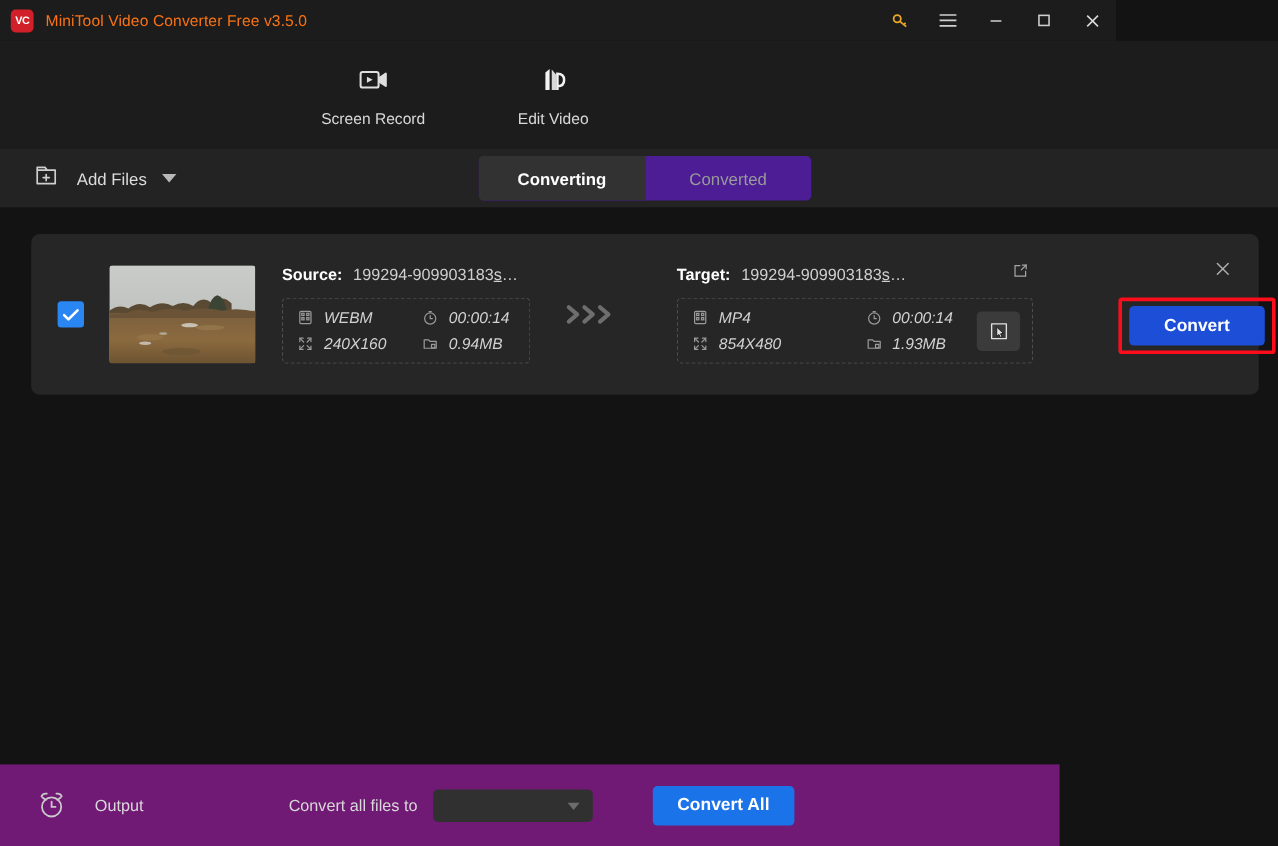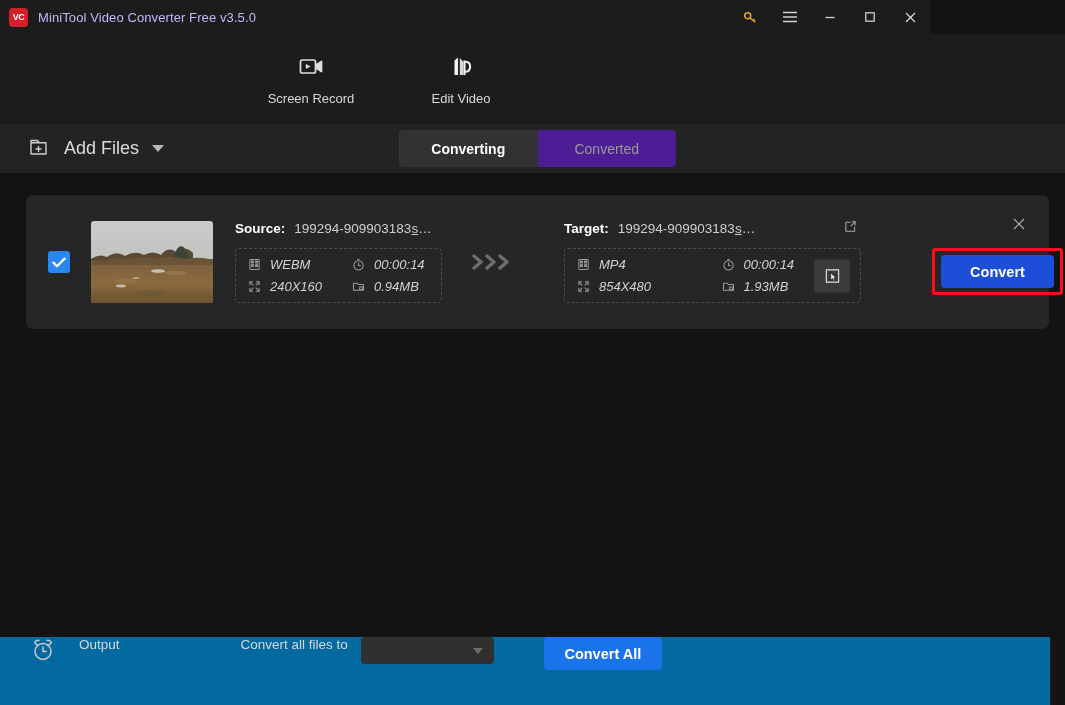--- a/index.html
+++ b/index.html
@@ -18,21 +18,21 @@
     background: #1c1c1c;
     display: flex; align-items: center;
   }
   .app-logo {
     width: 19px; height: 19px; margin-left: 9px; border-radius: 4px;
     background: #d2202a;
     display: flex; align-items: center; justify-content: center;
     color: #fff; font-size: 9px; font-weight: bold; letter-spacing: -0.5px;
   }
   .app-title {
-    margin-left: 10px; color: #c4b5fd; font-size: 13px; letter-spacing: .1px;
+    margin-left: 10px; color: #f97316; font-size: 13px; letter-spacing: .1px;
   }
   .win-controls {
     margin-left: auto; display: flex; align-items: center; height: 34px;
   }
   .win-btn {
     width: 40px; height: 34px; display: flex; align-items: center; justify-content: center;
     color: #cfcfcf;
   }
   .win-btn.key { color: #e8a72a; }
 
@@ -51,21 +51,21 @@
   .nav-item.active { background: #262626; color: #2a86f3; }
   .nav-icon { height: 30px; display: flex; align-items: center; justify-content: center; }
 
   
   .toolbar {
     position: absolute; left: 0; top: 124px; width: 1065px; height: 49px;
     background: #232323;
     display: flex; align-items: center;
   }
   .add-files { display: flex; align-items: center; margin-left: 28px; gap: 13px; }
-  .add-files-label { color: #dcdcdc; font-size: 18px; }
+  .add-files-label { color: #dcdcdc; font-size: 14px; }
   .caret {
     width: 0; height: 0; border-left: 6px solid transparent;
     border-right: 6px solid transparent; border-top: 7px solid #b8b8b8;
   }
   .seg {
     position: absolute; left: 399px; top: 130px;
     width: 277px; height: 37px; border-radius: 4px;
     background: #4c1d95; display: flex; overflow: hidden;
   }
   .seg-btn {
@@ -128,22 +128,22 @@
     display: flex; align-items: center; justify-content: center;
   }
   .convert-btn {
     width: 113px; height: 33px; border-radius: 4px; background: #1d4ed8;
     color: #ffffff; font-size: 14.5px; font-weight: bold;
     display: flex; align-items: center; justify-content: center;
   }
 
   
   .footer {
-    position: absolute; left: 0; top: 637px; width: 1050px; height: 68px;
-    background: #0369a1; display: flex; align-items: flex-start;
+    position: absolute; left: 0; top: 637px; width: 883px; height: 68px;
+    background: #701a75; display: flex; align-items: center;
   }
   .clock-icon { margin-left: 30px; display: flex; }
   .output-label { margin-left: 23px; color: #d8d8d8; font-size: 13.5px; }
   .output-select {
     margin-left: 18px; width: 384px; height: 29px; border-radius: 4px;
     background: #303030; display: flex; align-items: center;
     padding: 0 10px 0 12px; position: relative;
   }
   .output-select .val { color: #a2a2a2; font-size: 13px; }
   .sel-caret {

